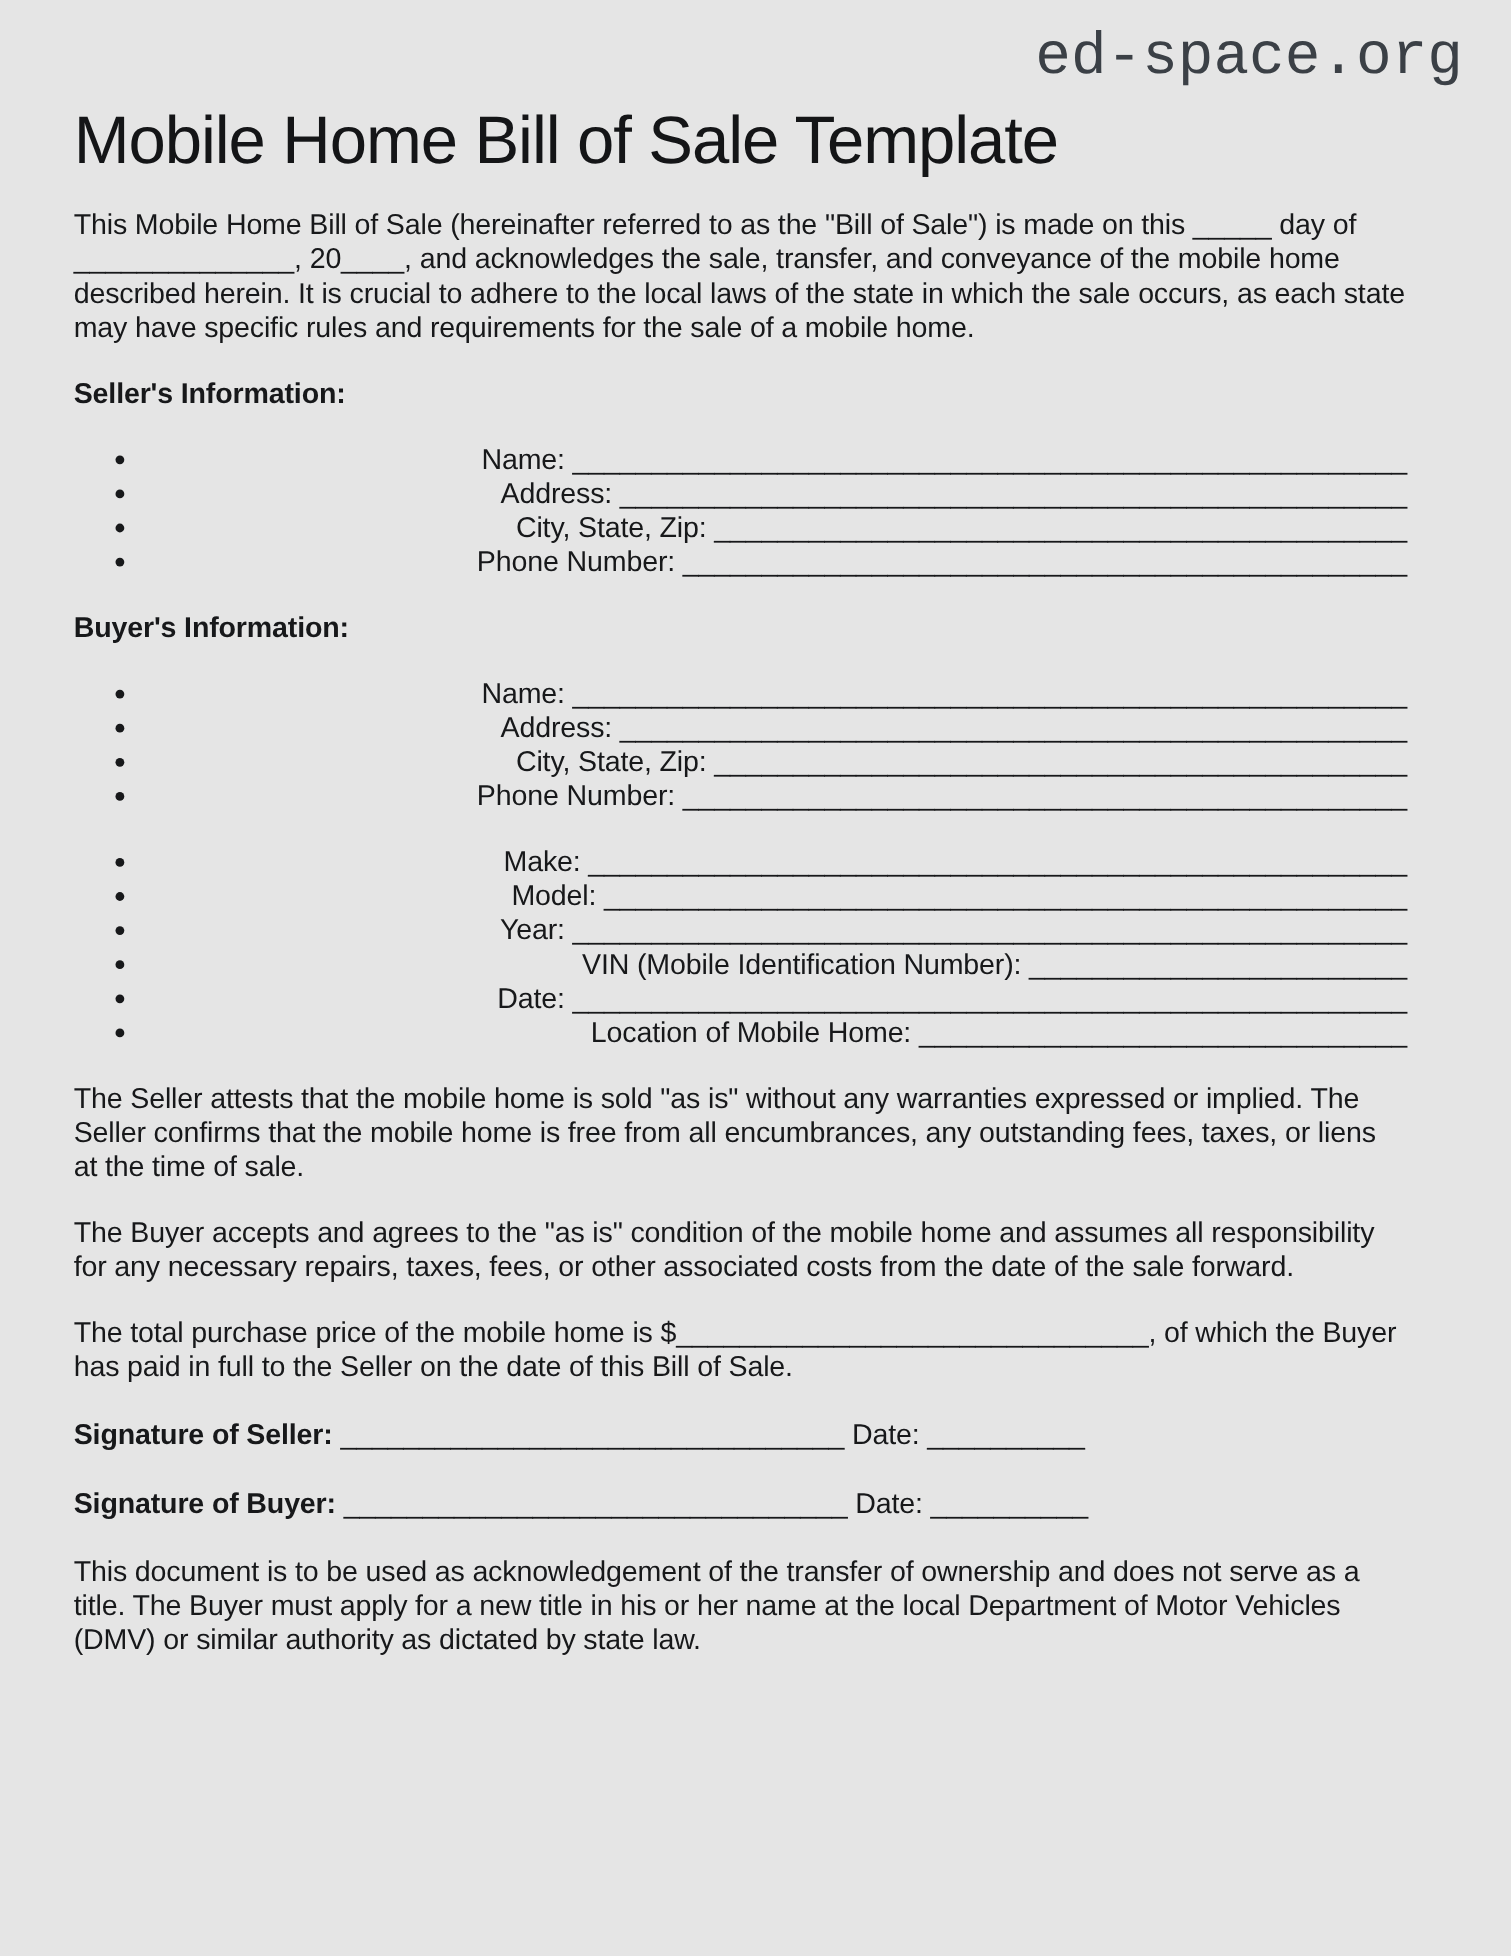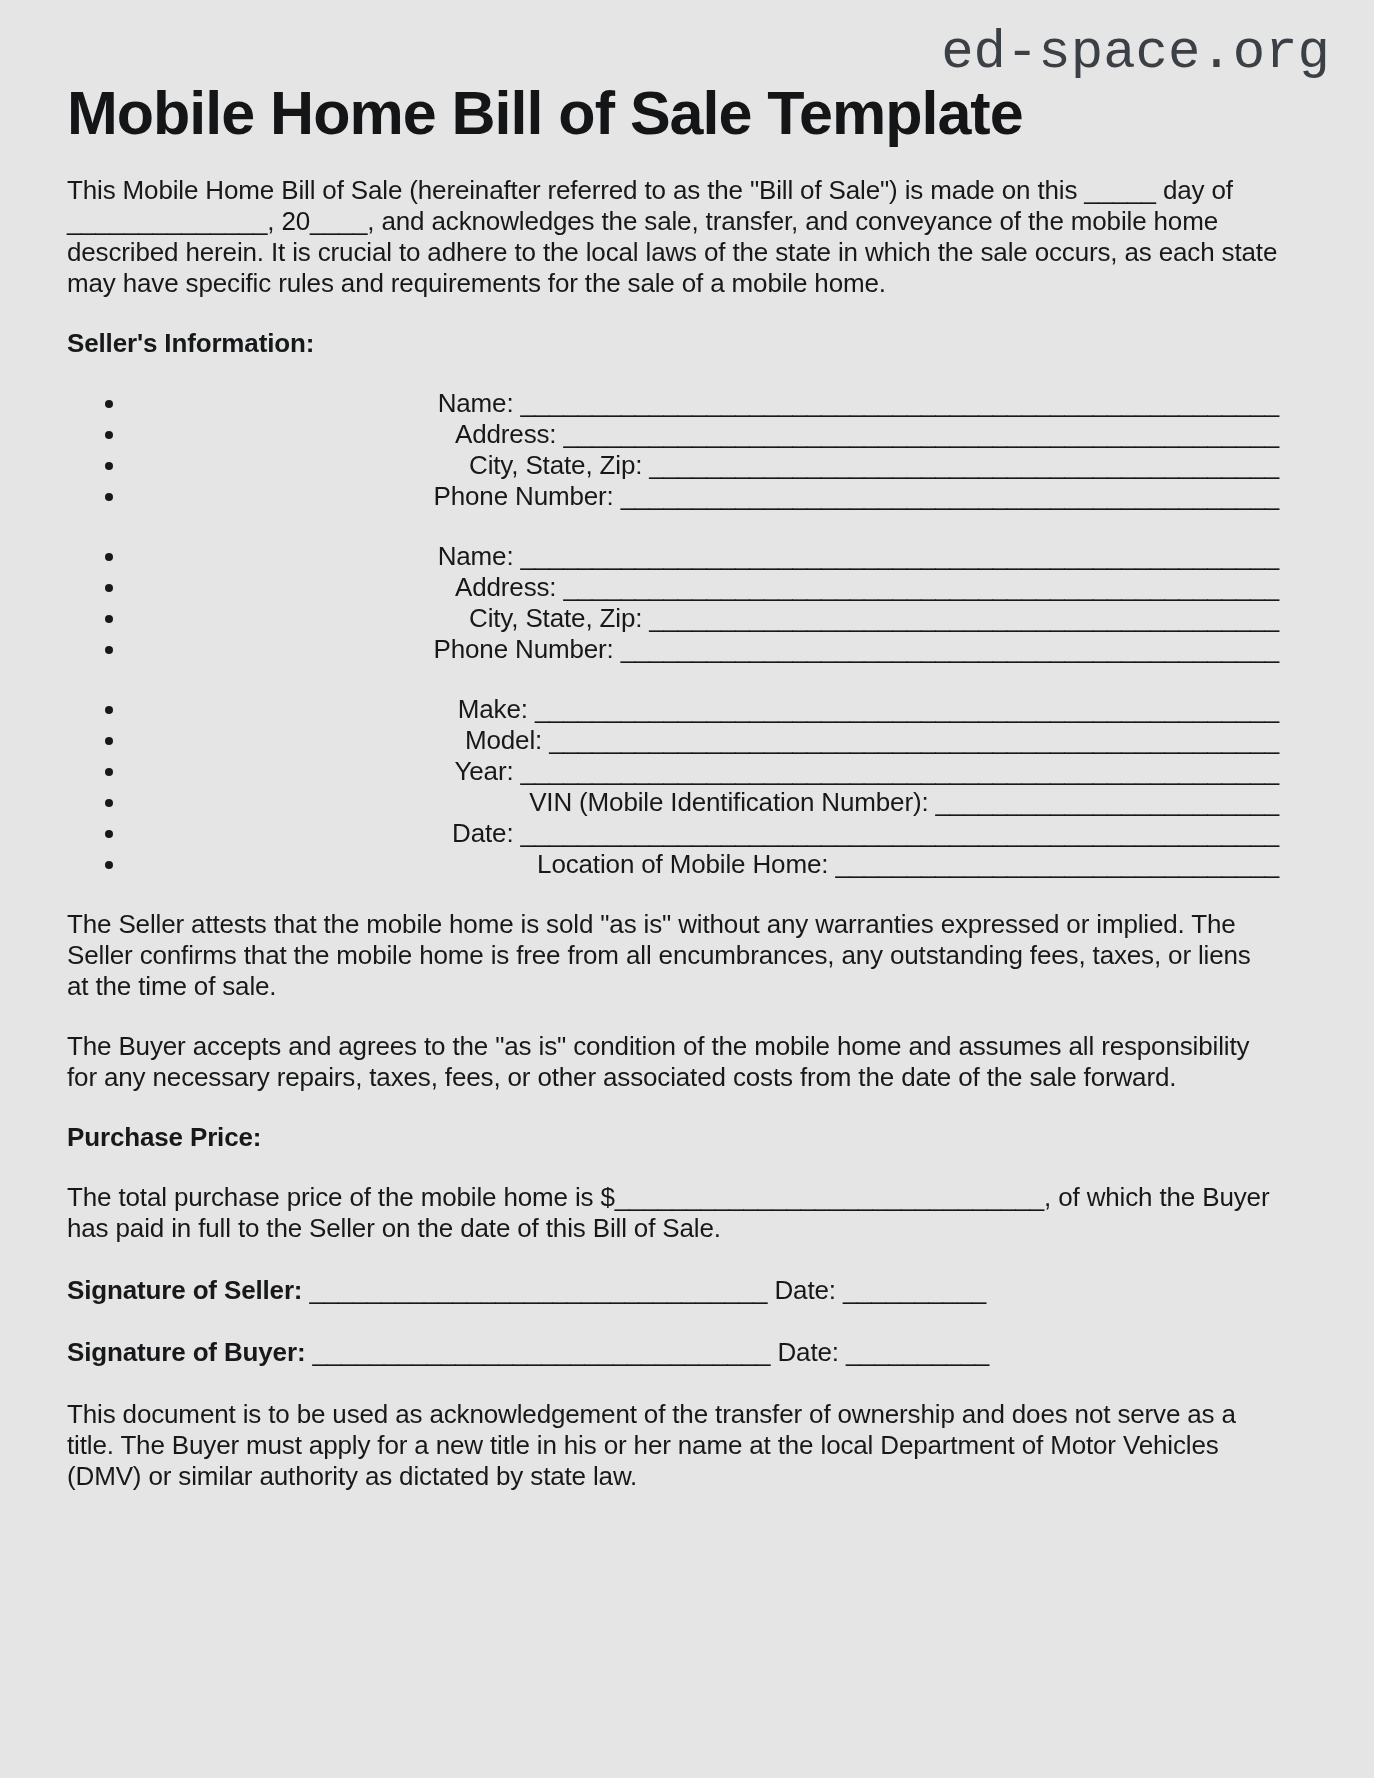--- a/index.html
+++ b/index.html
@@ -24,24 +24,24 @@
   }
   .logo {
     font-family: "Liberation Mono", monospace;
     font-size: 54px;
     line-height: 1.0;
     color: #3b4046;
     letter-spacing: 0px;
     white-space: nowrap;
   }
   h1.doc-title {
-    margin: 0 0 0 0;
+    margin: 14px 0 0 0;
     font-size: 61px;
     line-height: 66px;
-    font-weight: bold;
+    font-weight: normal;
     letter-spacing: -1px;
     color: #141517;
   }
   .body-copy { width: 1212px; letter-spacing: -0.15px; }
   p.para {
     margin: 29px 0;
     font-size: 26px;
     line-height: 31px;
   }
   h2.section-heading {
@@ -86,41 +86,41 @@
       <p class="para">This Mobile Home Bill of Sale (hereinafter referred to as the "Bill of Sale") is made on this _____ day of ______________, 20____, and acknowledges the sale, transfer, and conveyance of the mobile home described herein. It is crucial to adhere to the local laws of the state in which the sale occurs, as each state may have specific rules and requirements for the sale of a mobile home.</p>
 
       <h2 class="section-heading">Seller's Information:</h2>
       <ul class="fill-list">
         <li>Name: _____________________________________________________</li>
         <li>Address: __________________________________________________</li>
         <li>City, State, Zip: ____________________________________________</li>
         <li>Phone Number: ______________________________________________</li>
       </ul>
 
+      <h2 class="section-heading">Buyer's Information:</h2>
       <ul class="fill-list">
         <li>Name: _____________________________________________________</li>
         <li>Address: __________________________________________________</li>
         <li>City, State, Zip: ____________________________________________</li>
         <li>Phone Number: ______________________________________________</li>
       </ul>
 
       <ul class="fill-list">
         <li>Make: ____________________________________________________</li>
         <li>Model: ___________________________________________________</li>
         <li>Year: _____________________________________________________</li>
         <li>VIN (Mobile Identification Number): ________________________</li>
         <li>Date: _____________________________________________________</li>
         <li>Location of Mobile Home: _______________________________</li>
       </ul>
 
       <p class="para">The Seller attests that the mobile home is sold "as is" without any warranties expressed or implied. The Seller confirms that the mobile home is free from all encumbrances, any outstanding fees, taxes, or liens at the time of sale.</p>
 
       <p class="para">The Buyer accepts and agrees to the "as is" condition of the mobile home and assumes all responsibility for any necessary repairs, taxes, fees, or other associated costs from the date of the sale forward.</p>
 
-      <h2 class="section-heading">Purchase Price:</h2>
 
       <p class="para">The total purchase price of the mobile home is $______________________________, of which the Buyer has paid in full to the Seller on the date of this Bill of Sale.</p>
 
       <div class="sig-row">
         <span class="sig-label">Signature of Seller:</span><span> ________________________________ Date: __________</span>
       </div>
 
       <div class="sig-row">
         <span class="sig-label">Signature of Buyer:</span><span> ________________________________ Date: __________</span>
       </div>

